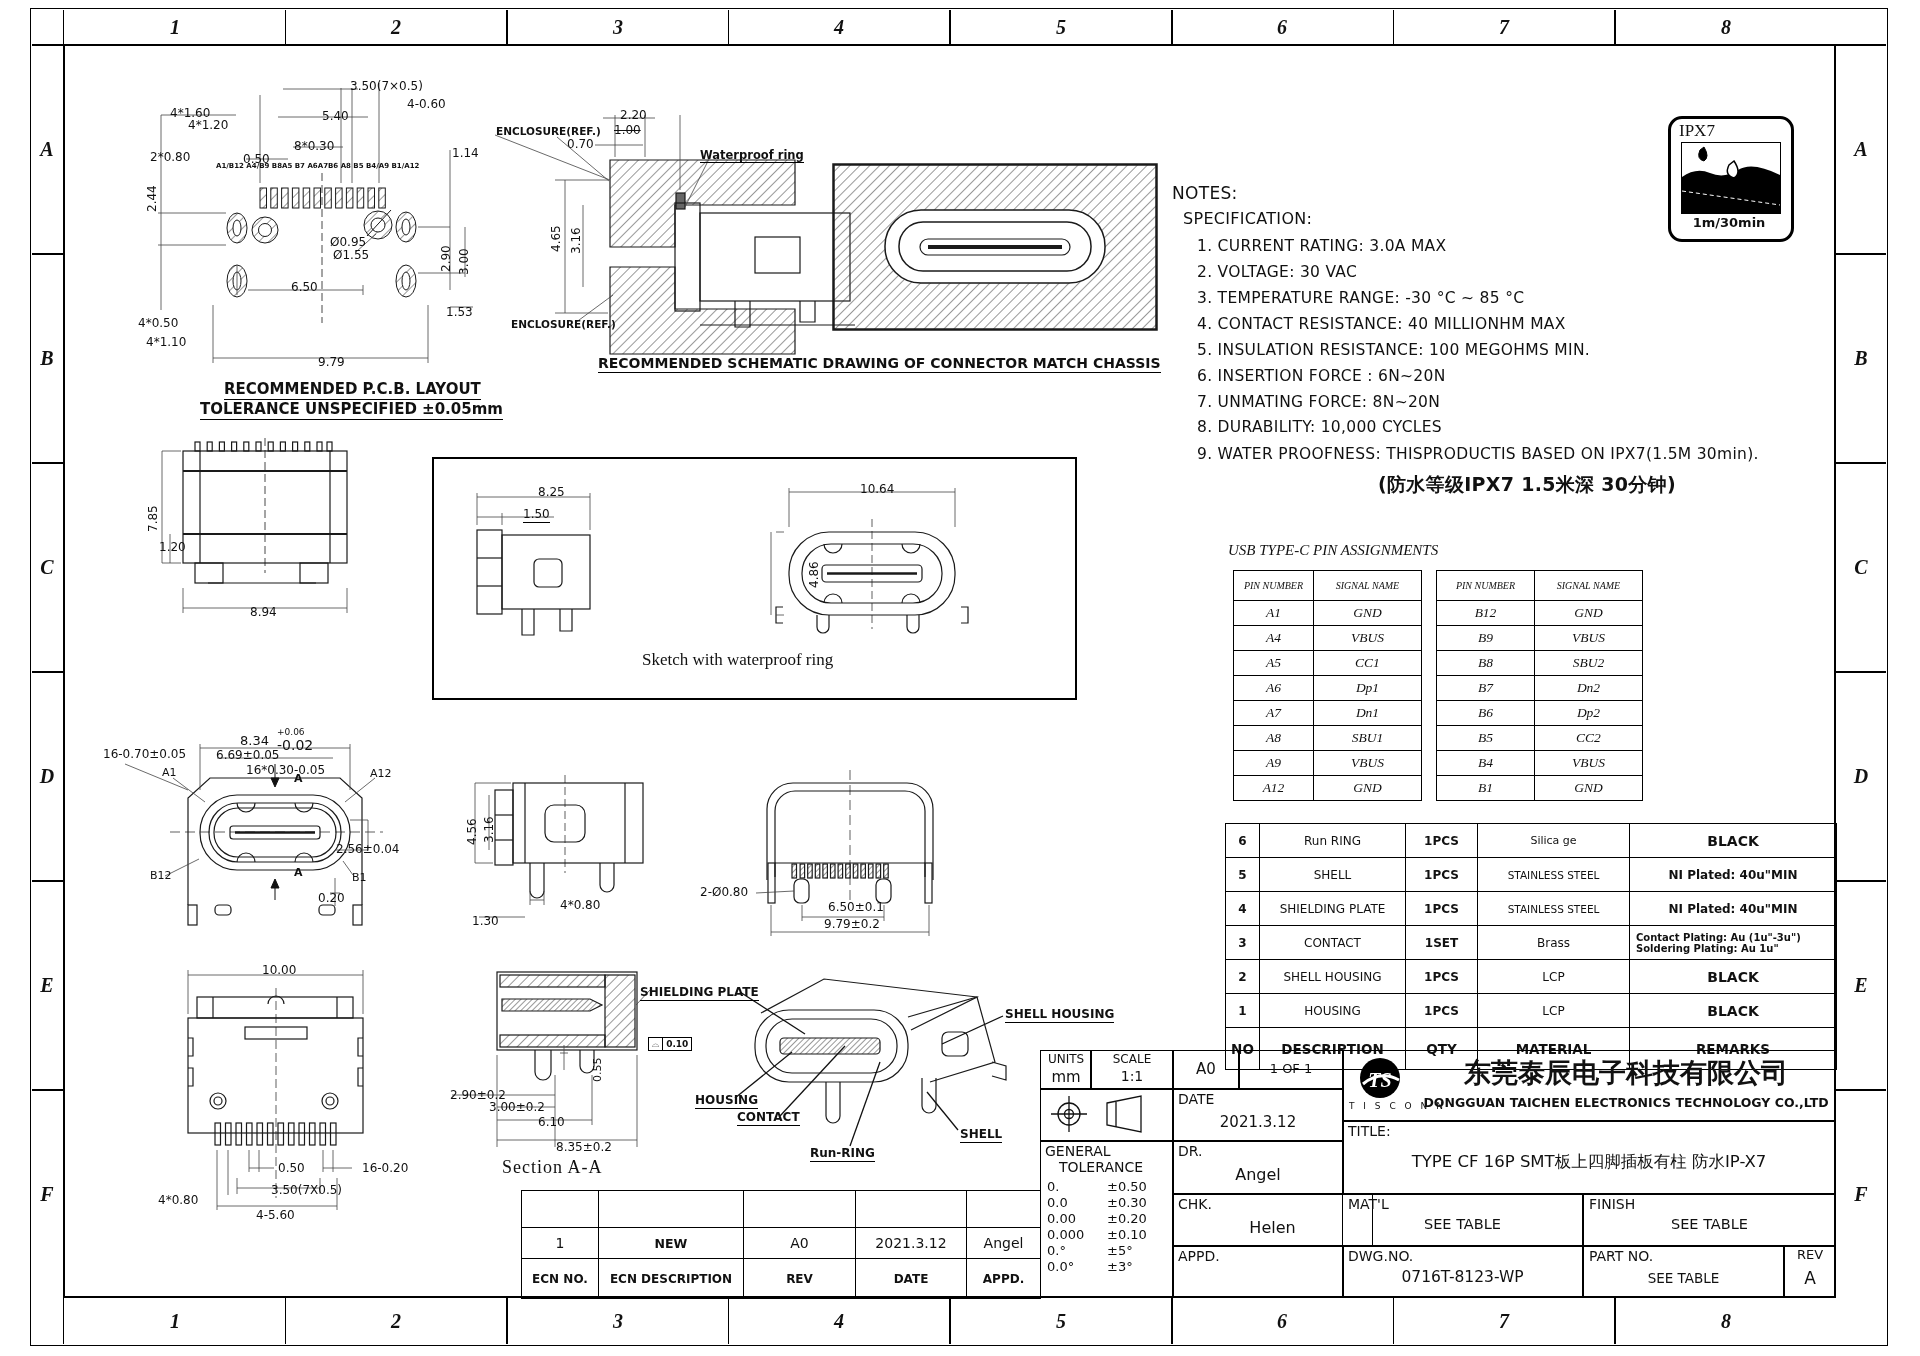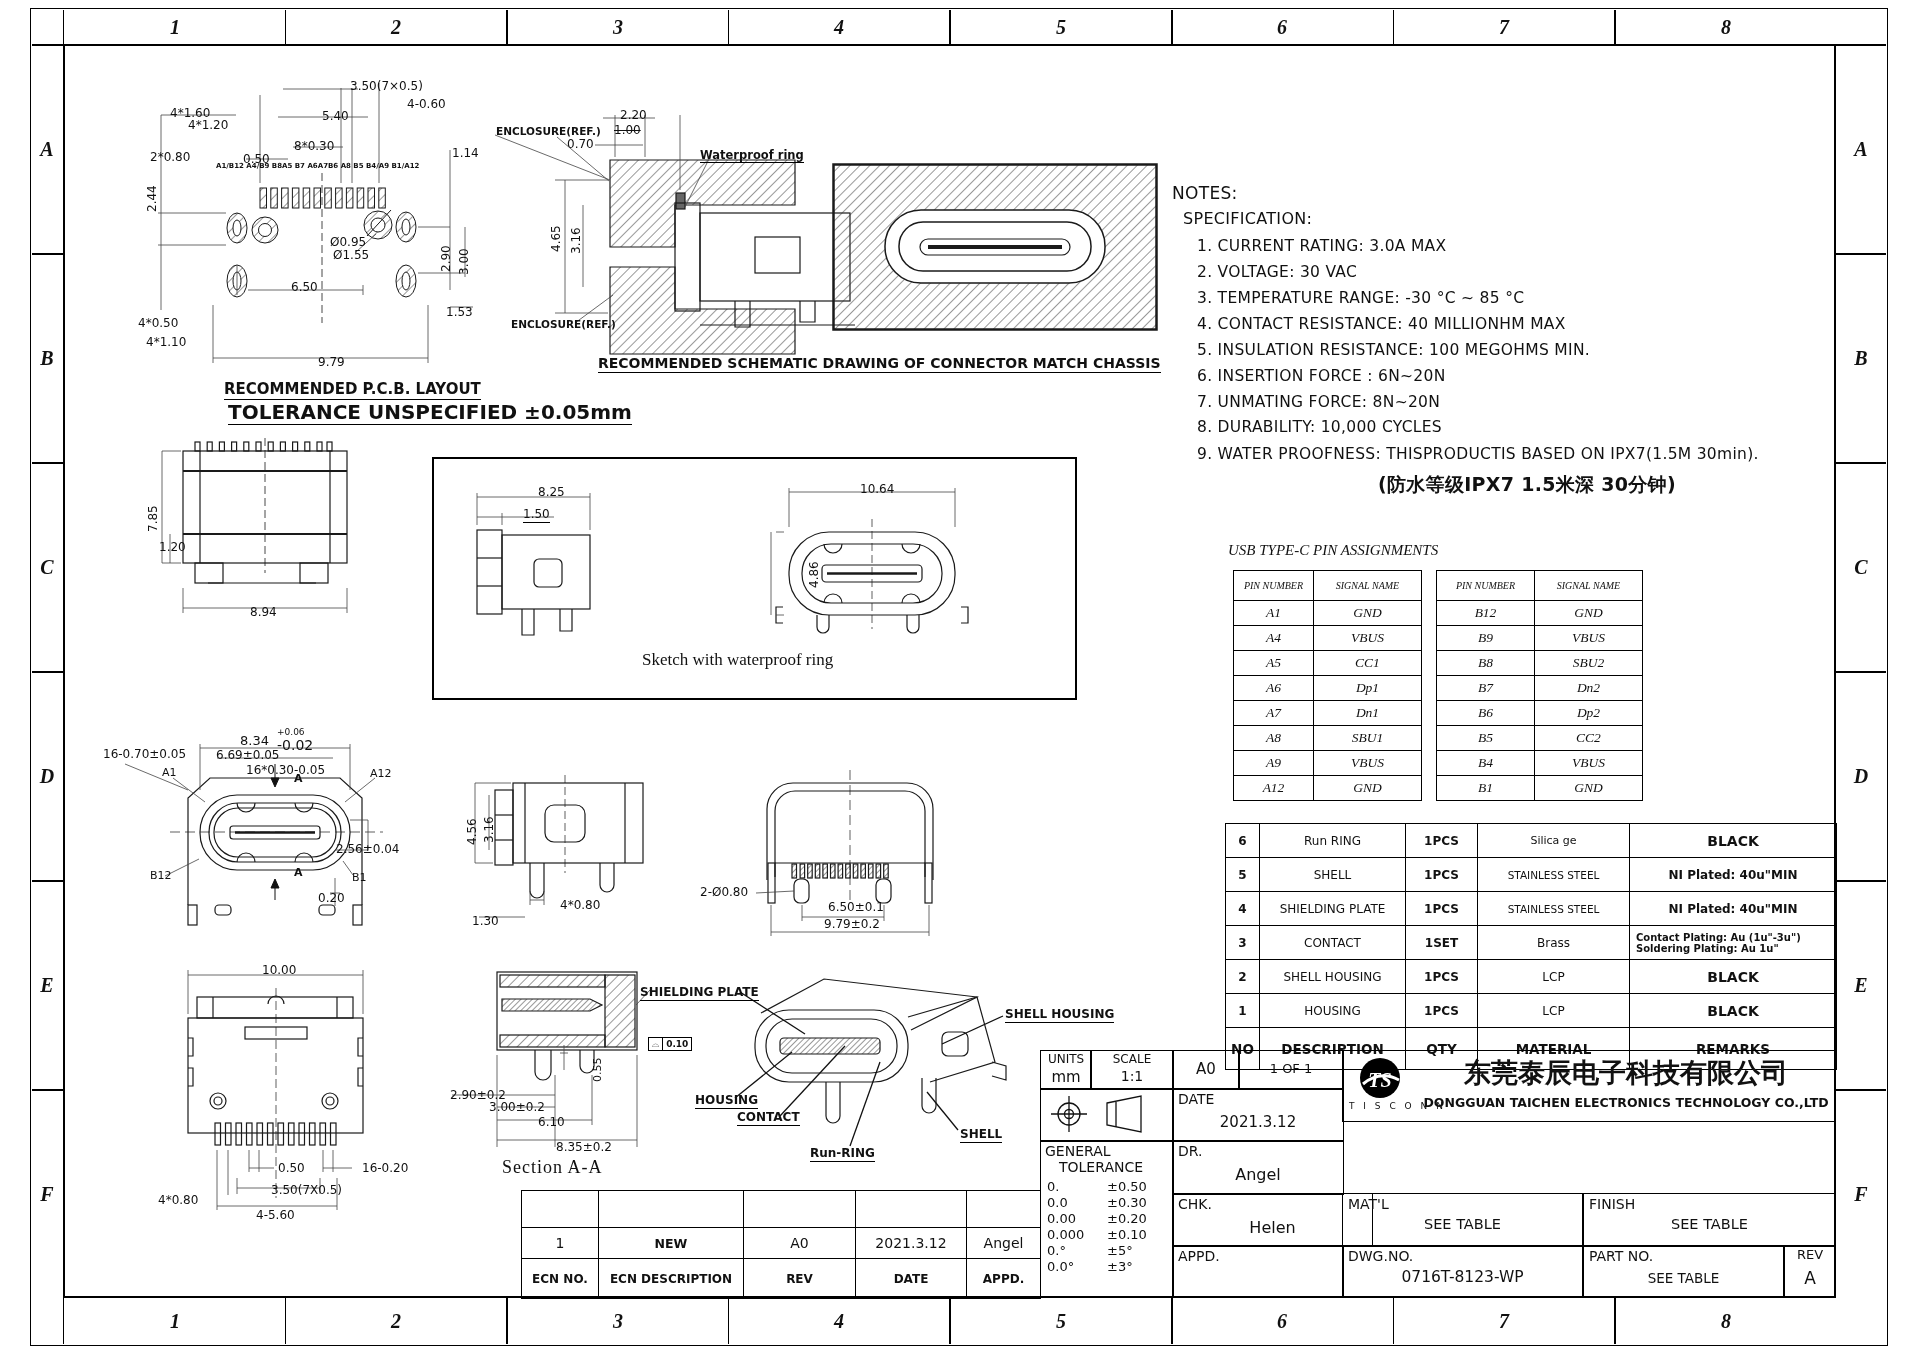--- a/index.html
+++ b/index.html
@@ -78,20 +78,32 @@
 <div class="zone" style="left:38px;top:765px;width:18px">D</div>
 <div class="zone" style="left:38px;top:974px;width:18px">E</div>
 <div class="zone" style="left:38px;top:1183px;width:18px">F</div>
 <div class="zone" style="left:1852px;top:138px;width:18px">A</div>
 <div class="zone" style="left:1852px;top:347px;width:18px">B</div>
 <div class="zone" style="left:1852px;top:556px;width:18px">C</div>
 <div class="zone" style="left:1852px;top:765px;width:18px">D</div>
 <div class="zone" style="left:1852px;top:974px;width:18px">E</div>
 <div class="zone" style="left:1852px;top:1183px;width:18px">F</div>
 
+<div class="ab" style="left:1668px;top:116px;width:120px;height:120px;border:3px solid #000;border-radius:14px">
+  <div class="ab ser" style="left:8px;top:2px;font-size:17px">IPX7</div>
+  <div class="ab" style="left:10px;top:23px;width:98px;height:70px;border:1.5px solid #000">
+    <svg width="98" height="70">
+      <path d="M0,34 Q14,24 28,30 T56,27 T98,32 L98,70 L0,70 Z" fill="#000"></path>
+      <path d="M0,48 L98,62" stroke="#fff" stroke-width="1" stroke-dasharray="4 3"></path>
+      <path d="M22,4 q6,10 0,14 q-8,-2 -4,-11 z" fill="#000" stroke="#000"></path>
+      <path d="M52,18 q8,12 0,17 q-10,-3 -5,-13 z" fill="#fff" stroke="#000" stroke-width="1.5"></path>
+    </svg>
+  </div>
+  <div class="ab b" style="left:0;top:96px;width:116px;text-align:center;font-size:13px">1m/30min</div>
+</div>
 
 <div class="notes-line" style="left:1172px;top:183px;font-size:17px">NOTES:</div>
 <div class="notes-line" style="left:1183px;top:209px;font-size:16px">SPECIFICATION:</div>
 <div class="notes-line" style="left:1197px;top:237px">1. CURRENT RATING: 3.0A MAX</div>
 <div class="notes-line" style="left:1197px;top:263px">2. VOLTAGE: 30 VAC</div>
 <div class="notes-line" style="left:1197px;top:289px">3. TEMPERATURE RANGE: -30 °C ~ 85 °C</div>
 <div class="notes-line" style="left:1197px;top:315px">4. CONTACT RESISTANCE: 40 MILLIONHM MAX</div>
 <div class="notes-line" style="left:1197px;top:341px">5. INSULATION RESISTANCE: 100 MEGOHMS MIN.</div>
 <div class="notes-line" style="left:1197px;top:367px">6. INSERTION FORCE : 6N~20N</div>
 <div class="notes-line" style="left:1197px;top:393px">7. UNMATING FORCE: 8N~20N</div>
@@ -169,21 +181,21 @@
 <div class="d" style="left:333px;top:249px">Ø1.55</div>
 <div class="d" style="left:291px;top:281px">6.50</div>
 <div class="d" style="left:452px;top:147px">1.14</div>
 <div class="d r" style="left:440px;top:272px">2.90</div>
 <div class="d r" style="left:458px;top:275px">3.00</div>
 <div class="d" style="left:446px;top:306px">1.53</div>
 <div class="d" style="left:138px;top:317px">4*0.50</div>
 <div class="d" style="left:146px;top:336px">4*1.10</div>
 <div class="d" style="left:318px;top:356px">9.79</div>
 <div class="d b ul" style="left:224px;top:382px;font-size:15px">RECOMMENDED  P.C.B. LAYOUT</div>
-<div class="d b ul" style="left:228px;top:402px;font-size:20px">TOLERANCE UNSPECIFIED ±0.05mm</div>
+<div class="d b ul" style="left:200px;top:402px;font-size:15px">TOLERANCE UNSPECIFIED ±0.05mm</div>
 
 <svg class="ab" style="left:495px;top:85px" width="400" height="300">
   <g stroke="#1a1a1a" fill="none" stroke-width="1.2">
     <path d="M115,75 h185 v45 h-120 v42 h-65 z" fill="url(#hx)"></path>
     <path d="M115,182 h65 v42 h120 v45 h-185 z" fill="url(#hx)"></path>
     <rect x="181" y="108" width="9" height="16" fill="#666"></rect>
     <rect x="180" y="118" width="25" height="108"></rect>
     <rect x="205" y="128" width="150" height="88"></rect>
     <rect x="260" y="152" width="45" height="36"></rect>
     <path d="M240,216 v26 h15 v-26"></path>
@@ -803,20 +815,24 @@
 <div class="cell" style="left:1342px;top:1050px;width:494px;height:72px">
   <svg class="ab" style="left:10px;top:5px" width="58" height="44">
     <circle cx="27" cy="22" r="20" fill="#000"></circle>
     <path d="M10,28 Q27,14 46,24" stroke="#fff" stroke-width="3" fill="none"></path>
     <text x="27" y="31" font-size="20" font-style="italic" font-weight="bold" fill="#fff" text-anchor="middle" font-family="Liberation Serif,serif">TS</text>
   </svg>
   <div class="ab" style="left:6px;top:50px;font-size:9px;letter-spacing:3px">T I S C O N N</div>
   <div class="ab" style="left:78px;top:4px;width:410px;text-align:center;font-size:27px;font-weight:bold">东莞泰辰电子科技有限公司</div>
   <div class="ab b" style="left:78px;top:44px;width:410px;text-align:center;font-size:12.5px">DONGGUAN TAICHEN ELECTRONICS TECHNOLOGY CO.,LTD</div>
 </div>
+<div class="cell" style="left:1342px;top:1120px;width:494px;height:75px">
+  <div class="cl">TITLE:</div>
+  <div class="cv" style="top:30px;font-size:16.5px">TYPE CF 16P SMT板上四脚插板有柱 防水IP-X7</div>
+</div>
 <div class="cell" style="left:1342px;top:1193px;width:241px;height:54px">
   <div class="cl">MAT'L</div>
   <div class="cv" style="top:22px;font-size:14.5px">SEE TABLE</div>
 </div>
 <div class="cell" style="left:1583px;top:1193px;width:253px;height:54px">
   <div class="cl">FINISH</div>
   <div class="cv" style="top:22px;font-size:14.5px">SEE TABLE</div>
 </div>
 <div class="cell" style="left:1342px;top:1245px;width:241px;height:53px">
   <div class="cl">DWG.NO.</div>

